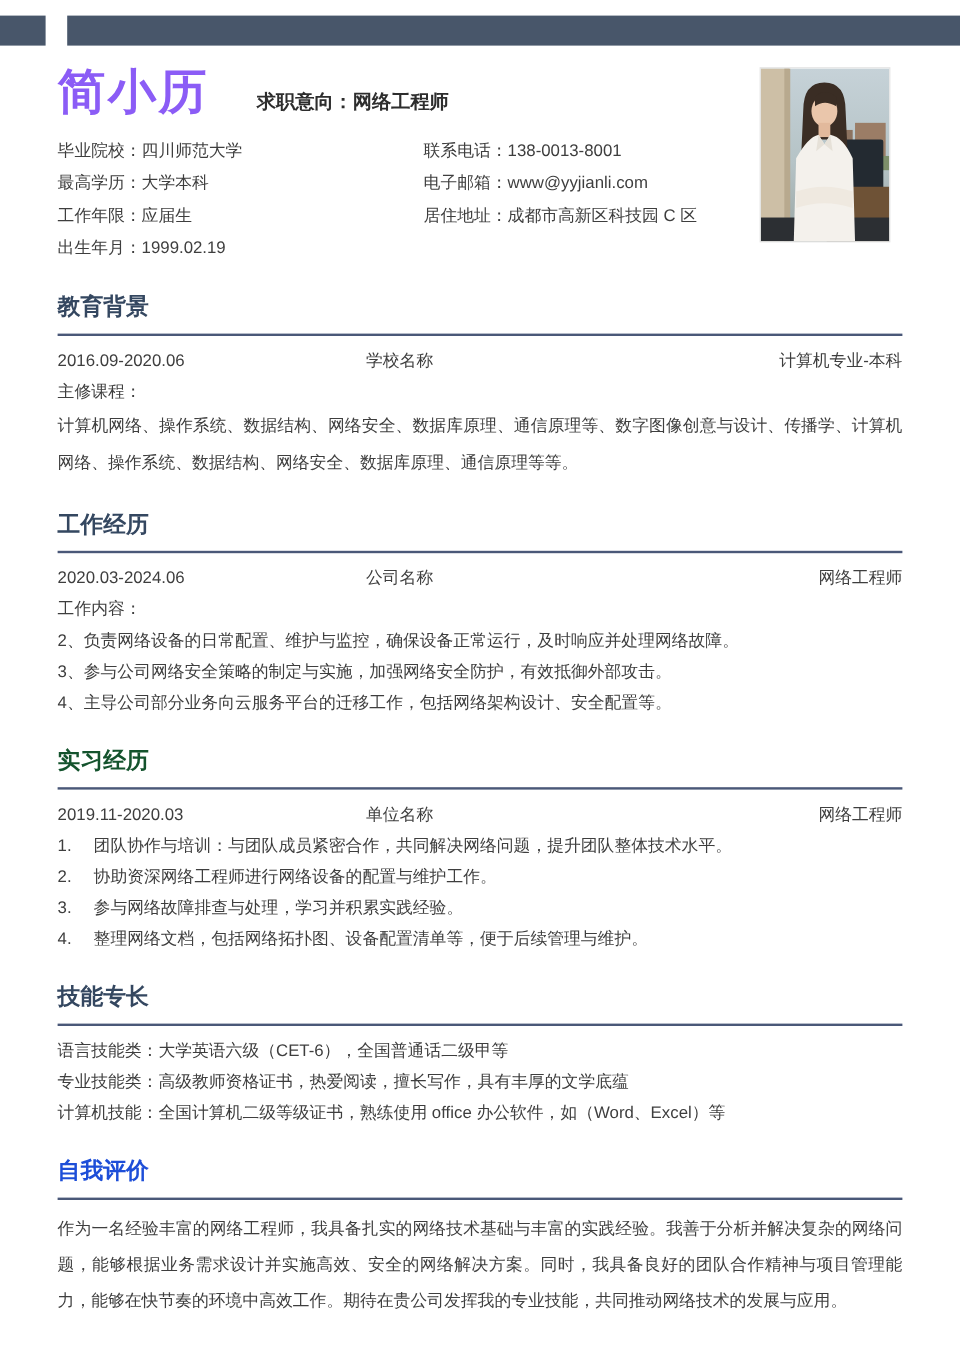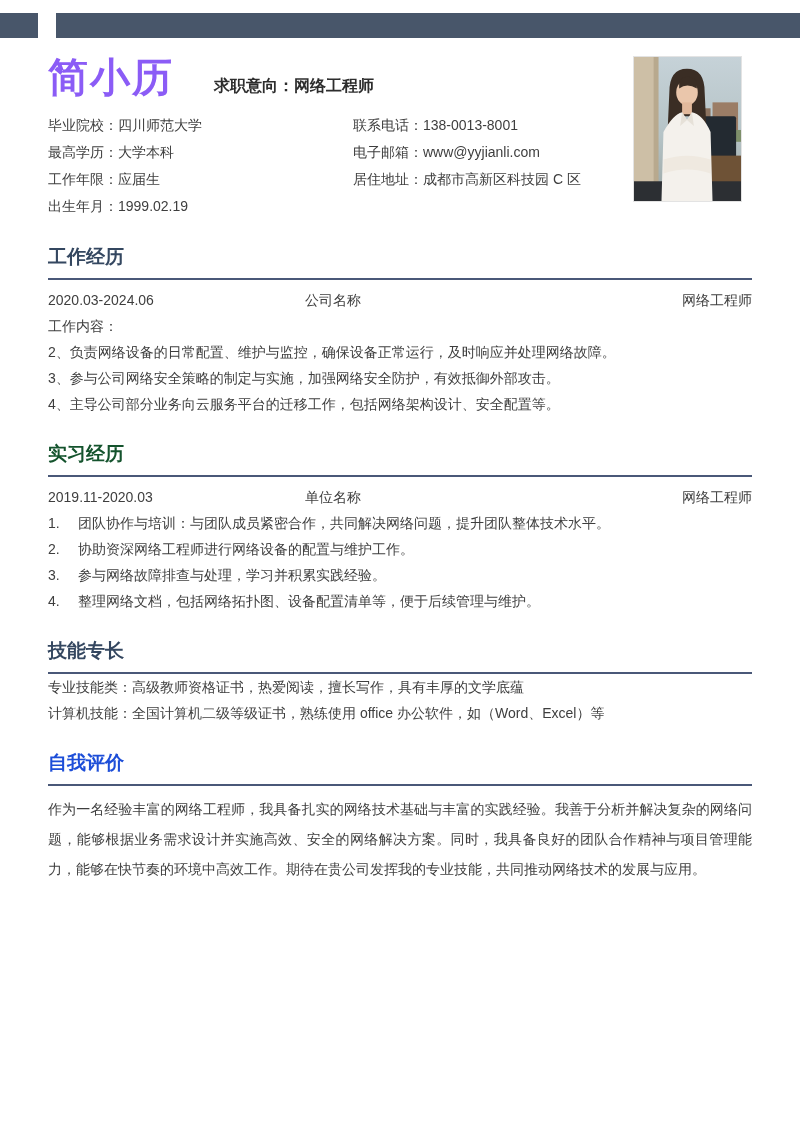--- a/index.html
+++ b/index.html
@@ -90,20 +90,30 @@
         <div class="contact-row"><span class="lab">出生年月：</span><span>1999.02.19</span></div>
       </div>
       <div class="contact-col c-right">
         <div class="contact-row"><span class="lab">联系电话：</span><span>138-0013-8001</span></div>
         <div class="contact-row"><span class="lab">电子邮箱：</span><span>www@yyjianli.com</span></div>
         <div class="contact-row"><span class="lab">居住地址：</span><span>成都市高新区科技园 C 区</span></div>
       </div>
     </div>
   </div>
 
+  <div class="section">
+    <div class="sec-title" style="color: rgb(52, 71, 96); border-bottom-color: rgb(74, 88, 120);">教育背景</div>
+    <div class="row3">
+      <span class="c1">2016.09-2020.06</span>
+      <span class="c2">学校名称</span>
+      <span class="c3">计算机专业-本科</span>
+    </div>
+    <div class="body-line">主修课程：</div>
+    <div class="para">计算机网络、操作系统、数据结构、网络安全、数据库原理、通信原理等、数字图像创意与设计、传播学、计算机网络、操作系统、数据结构、网络安全、数据库原理、通信原理等等。</div>
+  </div>
 
   <div class="section">
     <div class="sec-title" style="color: rgb(52, 71, 96); border-bottom-color: rgb(74, 88, 120);">工作经历</div>
     <div class="row3">
       <span class="c1">2020.03-2024.06</span>
       <span class="c2">公司名称</span>
       <span class="c3">网络工程师</span>
     </div>
     <div class="body-line">工作内容：</div>
     <div class="body-line">2、负责网络设备的日常配置、维护与监控，确保设备正常运行，及时响应并处理网络故障。</div>
@@ -131,20 +141,21 @@
         <span class="txt">参与网络故障排查与处理，学习并积累实践经验。</span>
       </div>
     <div class="num-item">
         <span class="num">4.</span>
         <span class="txt">整理网络文档，包括网络拓扑图、设备配置清单等，便于后续管理与维护。</span>
       </div>
   </div>
 
   <div class="section">
     <div class="sec-title" style="color: rgb(52, 71, 96); border-bottom-color: rgb(74, 88, 120);">技能专长</div>
+    <div class="body-line" style="margin-top:7px;">语言技能类：大学英语六级（CET-6），全国普通话二级甲等</div>
     <div class="body-line">专业技能类：高级教师资格证书，热爱阅读，擅长写作，具有丰厚的文学底蕴</div>
     <div class="body-line">计算机技能：全国计算机二级等级证书，熟练使用 office 办公软件，如（Word、Excel）等</div>
   </div>
 
   <div class="section">
     <div class="sec-title" style="color: #1d4ed8; border-bottom-color: rgb(74, 88, 120);">自我评价</div>
     <div class="eval-para">作为一名经验丰富的网络工程师，我具备扎实的网络技术基础与丰富的实践经验。我善于分析并解决复杂的网络问题，能够根据业务需求设计并实施高效、安全的网络解决方案。同时，我具备良好的团队合作精神与项目管理能力，能够在快节奏的环境中高效工作。期待在贵公司发挥我的专业技能，共同推动网络技术的发展与应用。</div>
   </div>
 
 </div>

